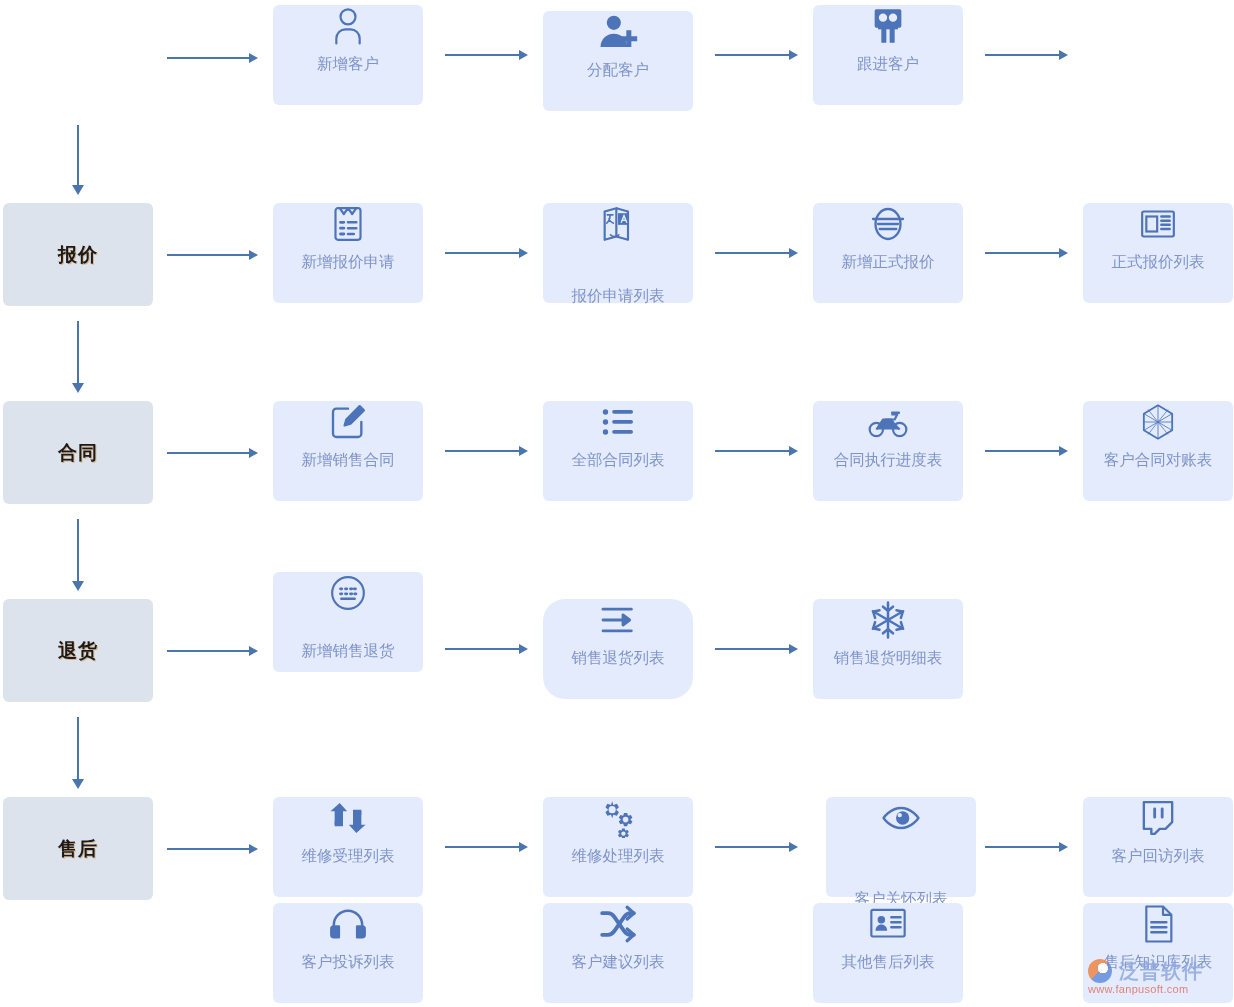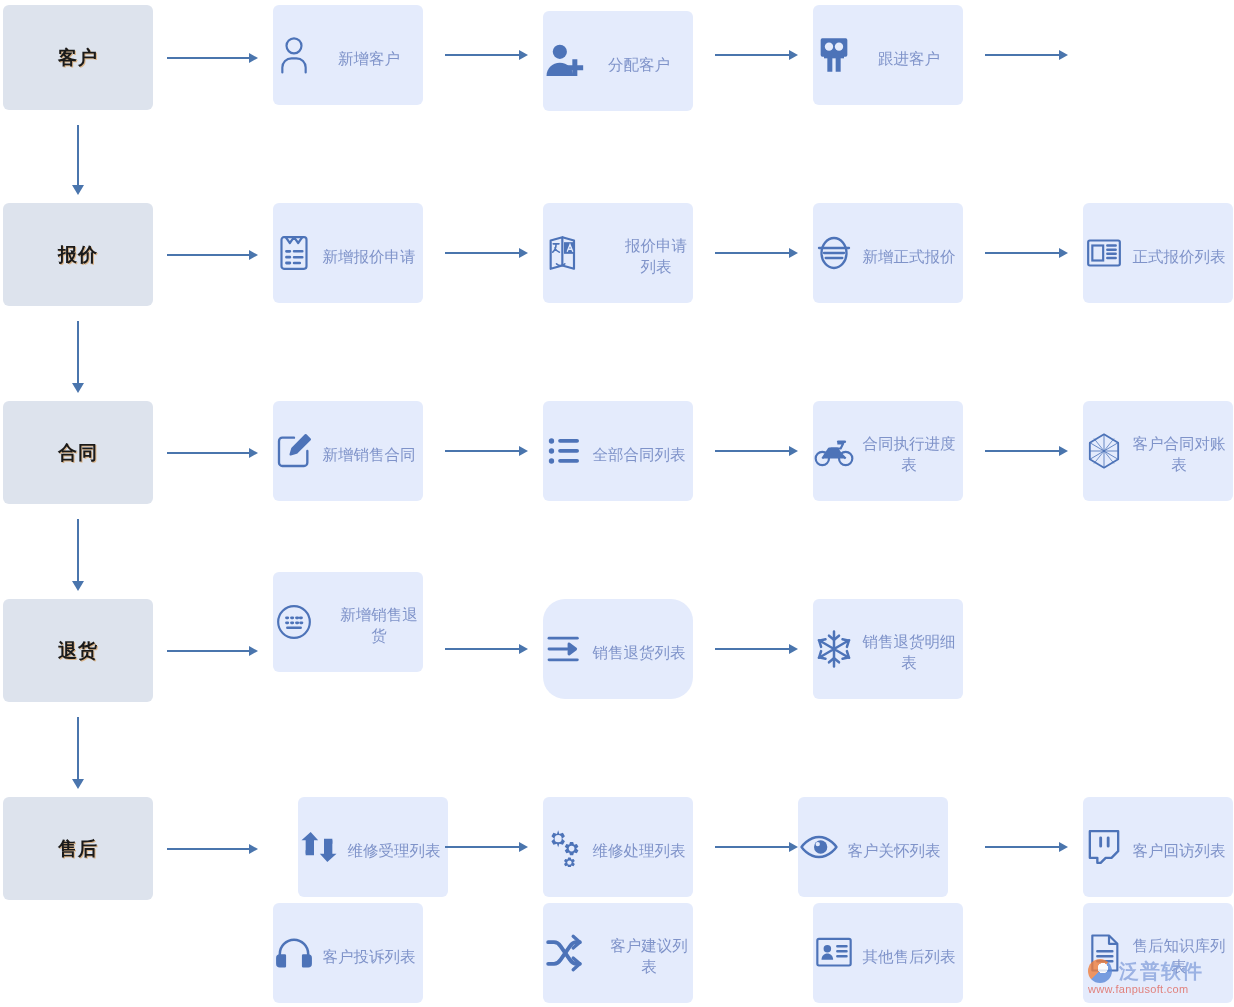--- a/index.html
+++ b/index.html
@@ -28,21 +28,21 @@
     letter-spacing:1px;
     text-shadow:1px 1px 0 #d9b48a;
   }
 
   
   .node{
     position:absolute;
     width:150px;height:100px;
     background:#e4ebfc;
     border-radius:6px;
-    display:flex;flex-direction:row;align-items:center;
+    display:flex;flex-direction:column;align-items:center;
     justify-content:flex-start;
     box-sizing:border-box;
     padding-top:0;
   }
   .node .ico{
     width:42px;height:42px;
     display:flex;align-items:center;justify-content:center;
     color:#4d73b8;
     flex:none;
   }
@@ -117,23 +117,20 @@
   }
   #watermark .wm-url{
     font-size:11px;color:#e0675c;letter-spacing:.3px;
     margin-top:-2px;
   }
 </style>
 </head>
 <body>
 
 <div id="board">
-    <div class="stage" style="left: 3px; top: 5px; height: 105px;">
-      <div class="stage-label">客户</div>
-    </div>
     <div class="node" style="left: 273px; top: 5px;">
       <div class="ico">
         <svg viewBox="0 0 48 48" width="40" height="40" fill="none" stroke="#4d73b8" stroke-width="2.6">
   <circle cx="24" cy="13" r="9"></circle>
   <path d="M10 45v-6a11 11 0 0 1 11-11h6a11 11 0 0 1 11 11v6" stroke-linecap="round"></path>
 </svg>
       </div>
       <div class="cap">新增客户</div>
     </div>
     <div class="node" style="left: 543px; top: 11px;">
@@ -359,21 +356,21 @@
       <div class="ln" style="width: 75px;"></div>
       <div class="hd"></div>
     </div>
     <div class="v-arrow" style="left: 72px; top: 717px; height: 72px;">
       <div class="ln" style="height: 63px;"></div>
       <div class="hd"></div>
     </div>
     <div class="stage" style="left: 3px; top: 797px; height: 103px;">
       <div class="stage-label">售后</div>
     </div>
-    <div class="node" style="left: 273px; top: 797px; margin-left: 25px;">
+    <div class="node" style="left: 273px; top: 797px;">
       <div class="ico">
         <svg viewBox="0 0 48 48" width="40" height="40" fill="#4d73b8">
   <path d="M14 6l9 10h-5v16H8V16H3z"></path>
   <path d="M34 42l-9-10h5V16h10v16h5z"></path>
   <path d="M8 28h10v6H8zM30 14h10v6H30z"></path>
 </svg>
       </div>
       <div class="cap">维修受理列表</div>
     </div>
     <div class="node" style="left: 543px; top: 797px;">
@@ -382,21 +379,21 @@
   <path d="M17 4l1.4 4.3 4.3-1.3 2.4 4.2-3.3 3 3.3 3-2.4 4.2-4.3-1.3L17 24.4l-1.4-4.3-4.3 1.3-2.4-4.2 3.3-3-3.3-3 2.4-4.2 4.3 1.3z"></path>
   <circle cx="17" cy="14" r="4.3" fill="#e4ebfc"></circle>
   <path d="M35 18l1 3.3 3.4-1 1.9 3.3-2.6 2.3 2.6 2.3-1.9 3.3-3.4-1-1 3.3-3.8 0-1-3.3-3.4 1-1.9-3.3 2.6-2.3-2.6-2.3 1.9-3.3 3.4 1 1-3.3z"></path>
   <circle cx="33.1" cy="25.9" r="3.4" fill="#e4ebfc"></circle>
   <path d="M32 36.5l.8 2.6 2.7-.8 1.5 2.6-2 1.8 2 1.8-1.5 2.6-2.7-.8-.8 2.6-3 0-.8-2.6-2.7.8-1.5-2.6 2-1.8-2-1.8 1.5-2.6 2.7.8.8-2.6z"></path>
   <circle cx="30.5" cy="42.7" r="2.6" fill="#e4ebfc"></circle>
 </svg>
       </div>
       <div class="cap">维修处理列表</div>
     </div>
-    <div class="node" style="left: 798px; top: 797px;">
+    <div class="node" style="left: 826px; top: 797px; gap: 43px;">
       <div class="ico">
         <svg viewBox="0 0 48 48" width="40" height="40" fill="none" stroke="#4d73b8" stroke-width="2.8">
   <path d="M3 24s8-12 21-12 21 12 21 12-8 12-21 12S3 24 3 24z" stroke-linejoin="round"></path>
   <circle cx="26" cy="24" r="8" fill="#4d73b8" stroke="none"></circle>
   <circle cx="22.5" cy="20.5" r="2.6" fill="#e4ebfc" stroke="none"></circle>
 </svg>
       </div>
       <div class="cap">客户关怀列表</div>
     </div>
     <div class="node" style="left: 1083px; top: 797px;">
@@ -411,21 +408,21 @@
     <div class="node" style="left: 273px; top: 903px;">
       <div class="ico">
         <svg viewBox="0 0 48 48" width="40" height="40" fill="none" stroke="#4d73b8" stroke-width="3">
   <path d="M7 32V25a17 17 0 0 1 34 0v7" stroke-linecap="round"></path>
   <path d="M7 27h6v13H7a3 3 0 0 1-3-3v-7a3 3 0 0 1 3-3z" fill="#4d73b8" stroke-linejoin="round"></path>
   <path d="M41 27h-6v13h6a3 3 0 0 0 3-3v-7a3 3 0 0 0-3-3z" fill="#4d73b8" stroke-linejoin="round"></path>
 </svg>
       </div>
       <div class="cap">客户投诉列表</div>
     </div>
-    <div class="node" style="left: 543px; top: 903px; gap: 20px;">
+    <div class="node" style="left: 543px; top: 903px;">
       <div class="ico">
         <svg viewBox="0 0 48 48" width="40" height="40" fill="none" stroke="#4d73b8" stroke-width="4.6" stroke-linecap="round">
   <path d="M5 11h7c4 0 6 2 8 5l11 16c2 3 4 5 8 5h4"></path>
   <path d="M5 37h7c4 0 6-2 8-5l11-16c2-3 4-5 8-5h4"></path>
   <path d="M35 4l8 7-8 7" stroke-linejoin="round" stroke-width="4" fill="none"></path>
   <path d="M35 30l8 7-8 7" stroke-linejoin="round" stroke-width="4" fill="none"></path>
 </svg>
       </div>
       <div class="cap">客户建议列表</div>
     </div>

